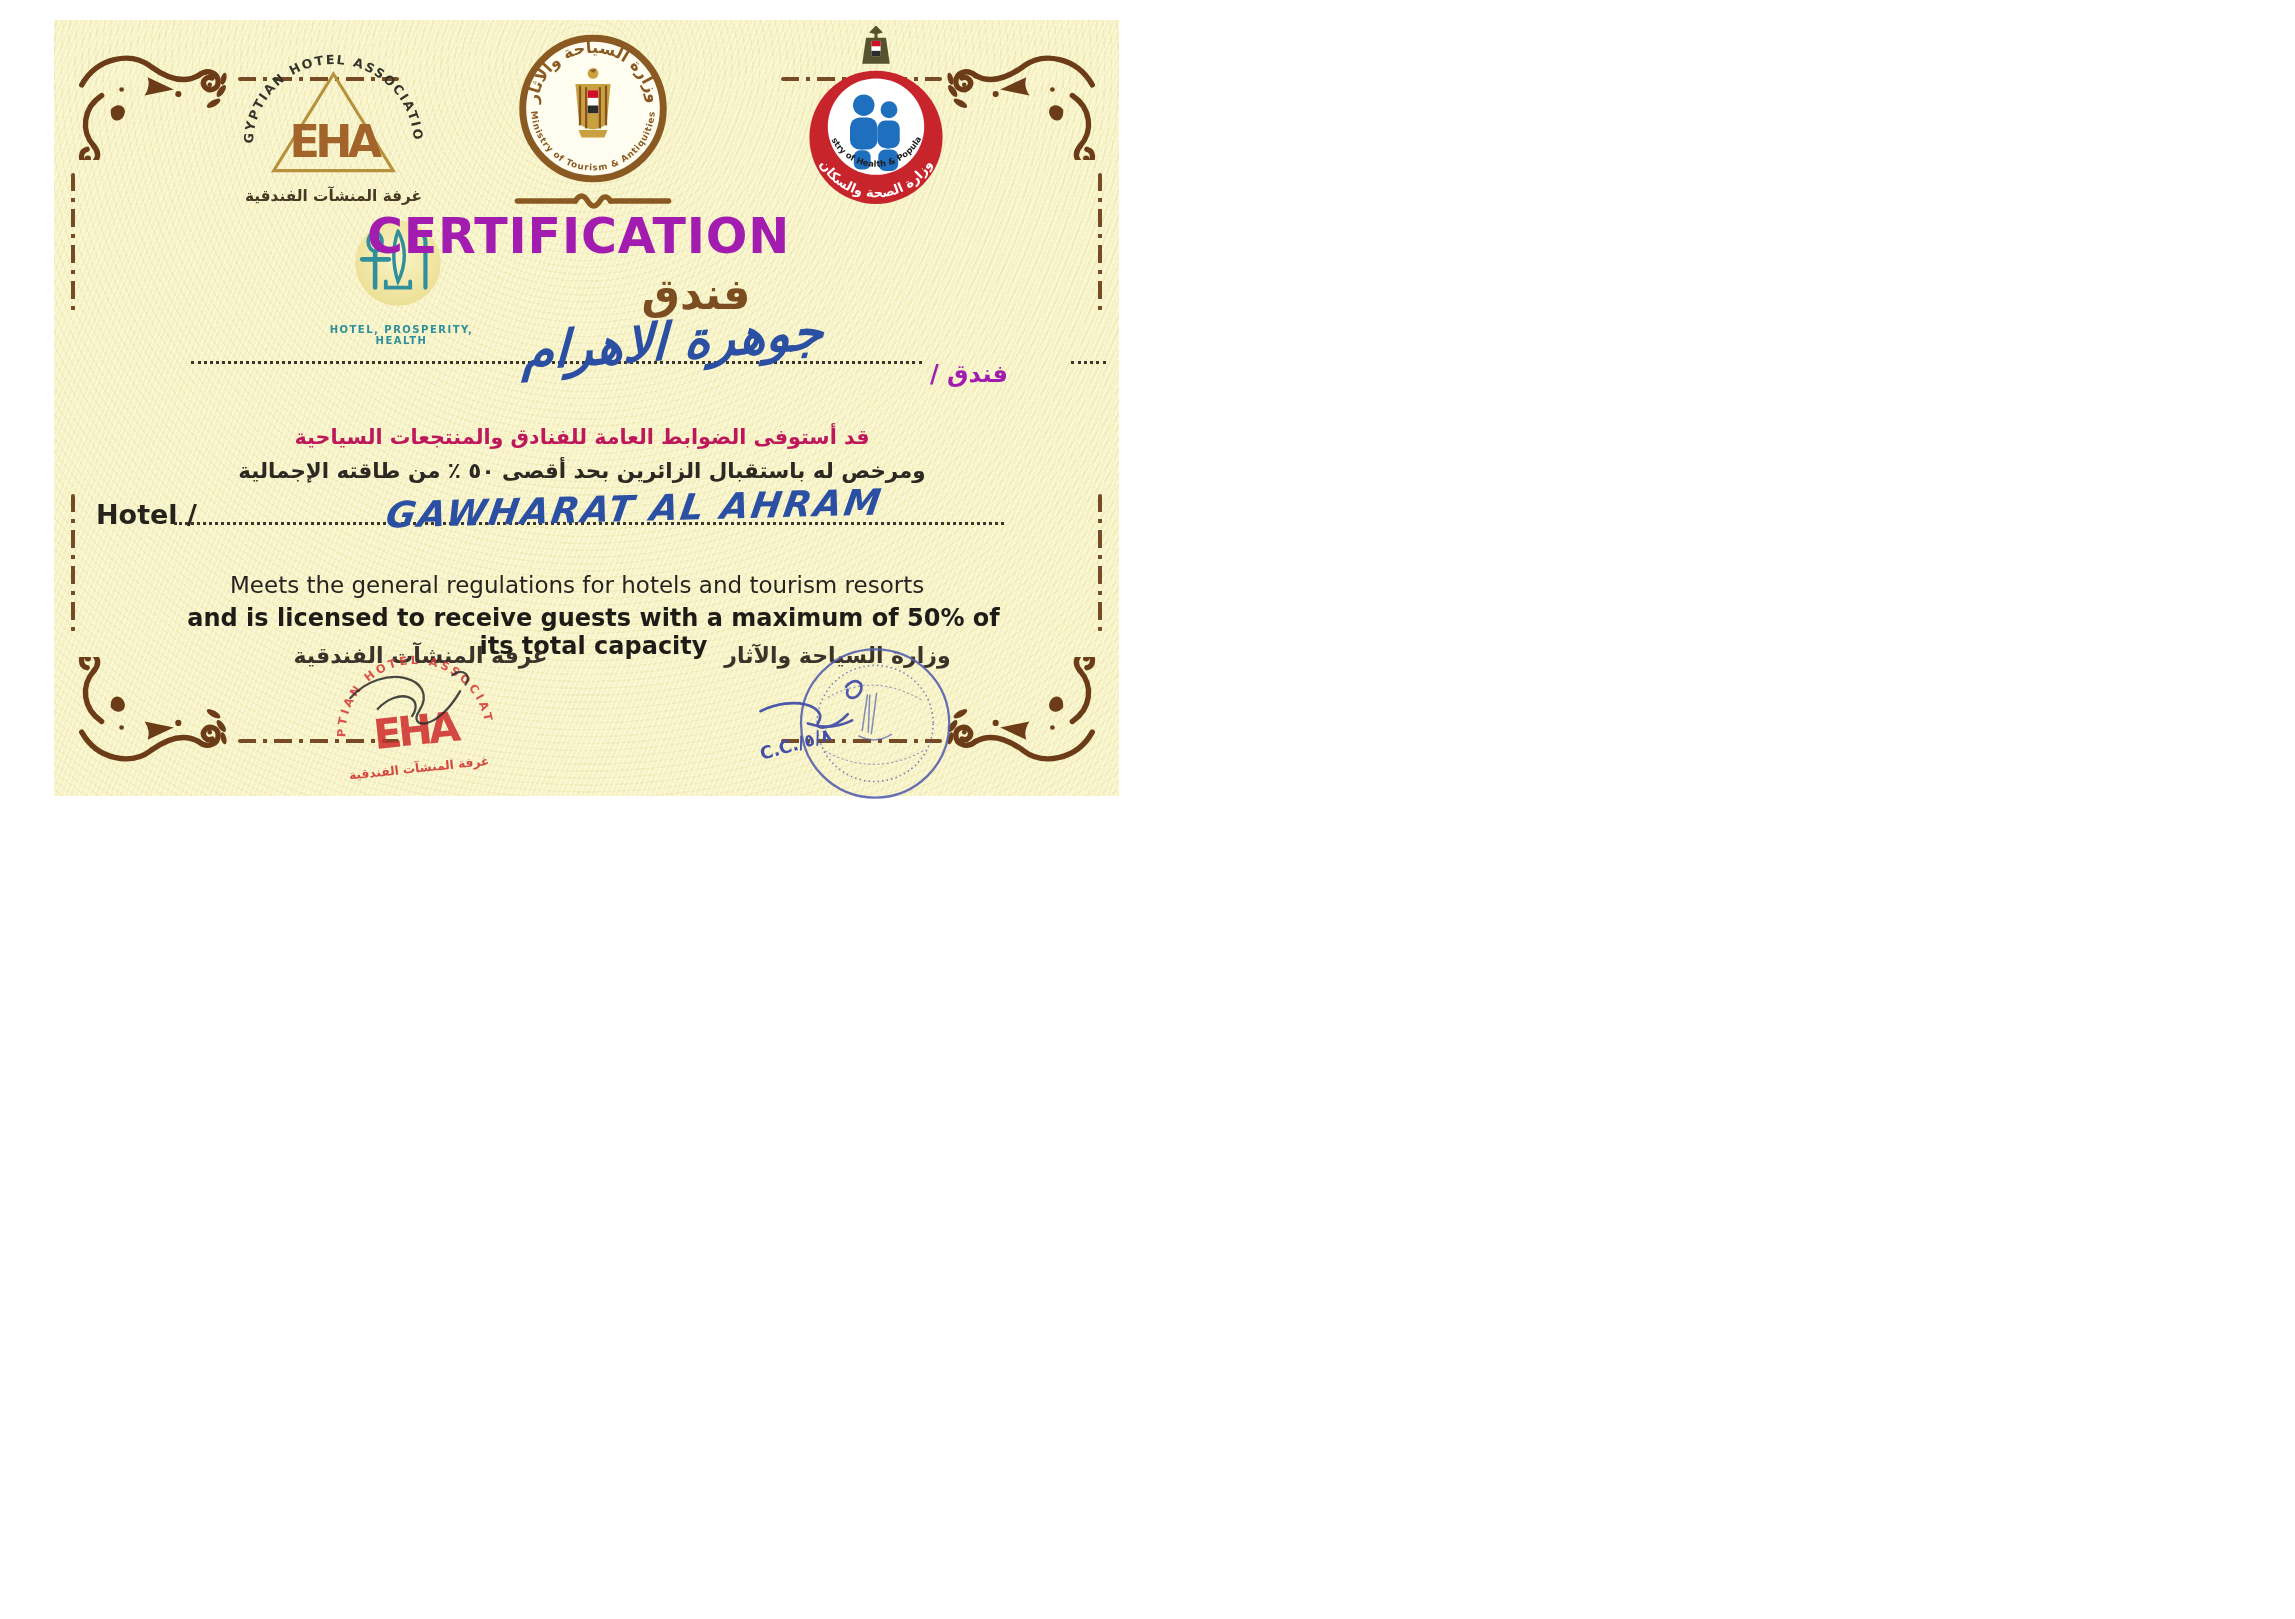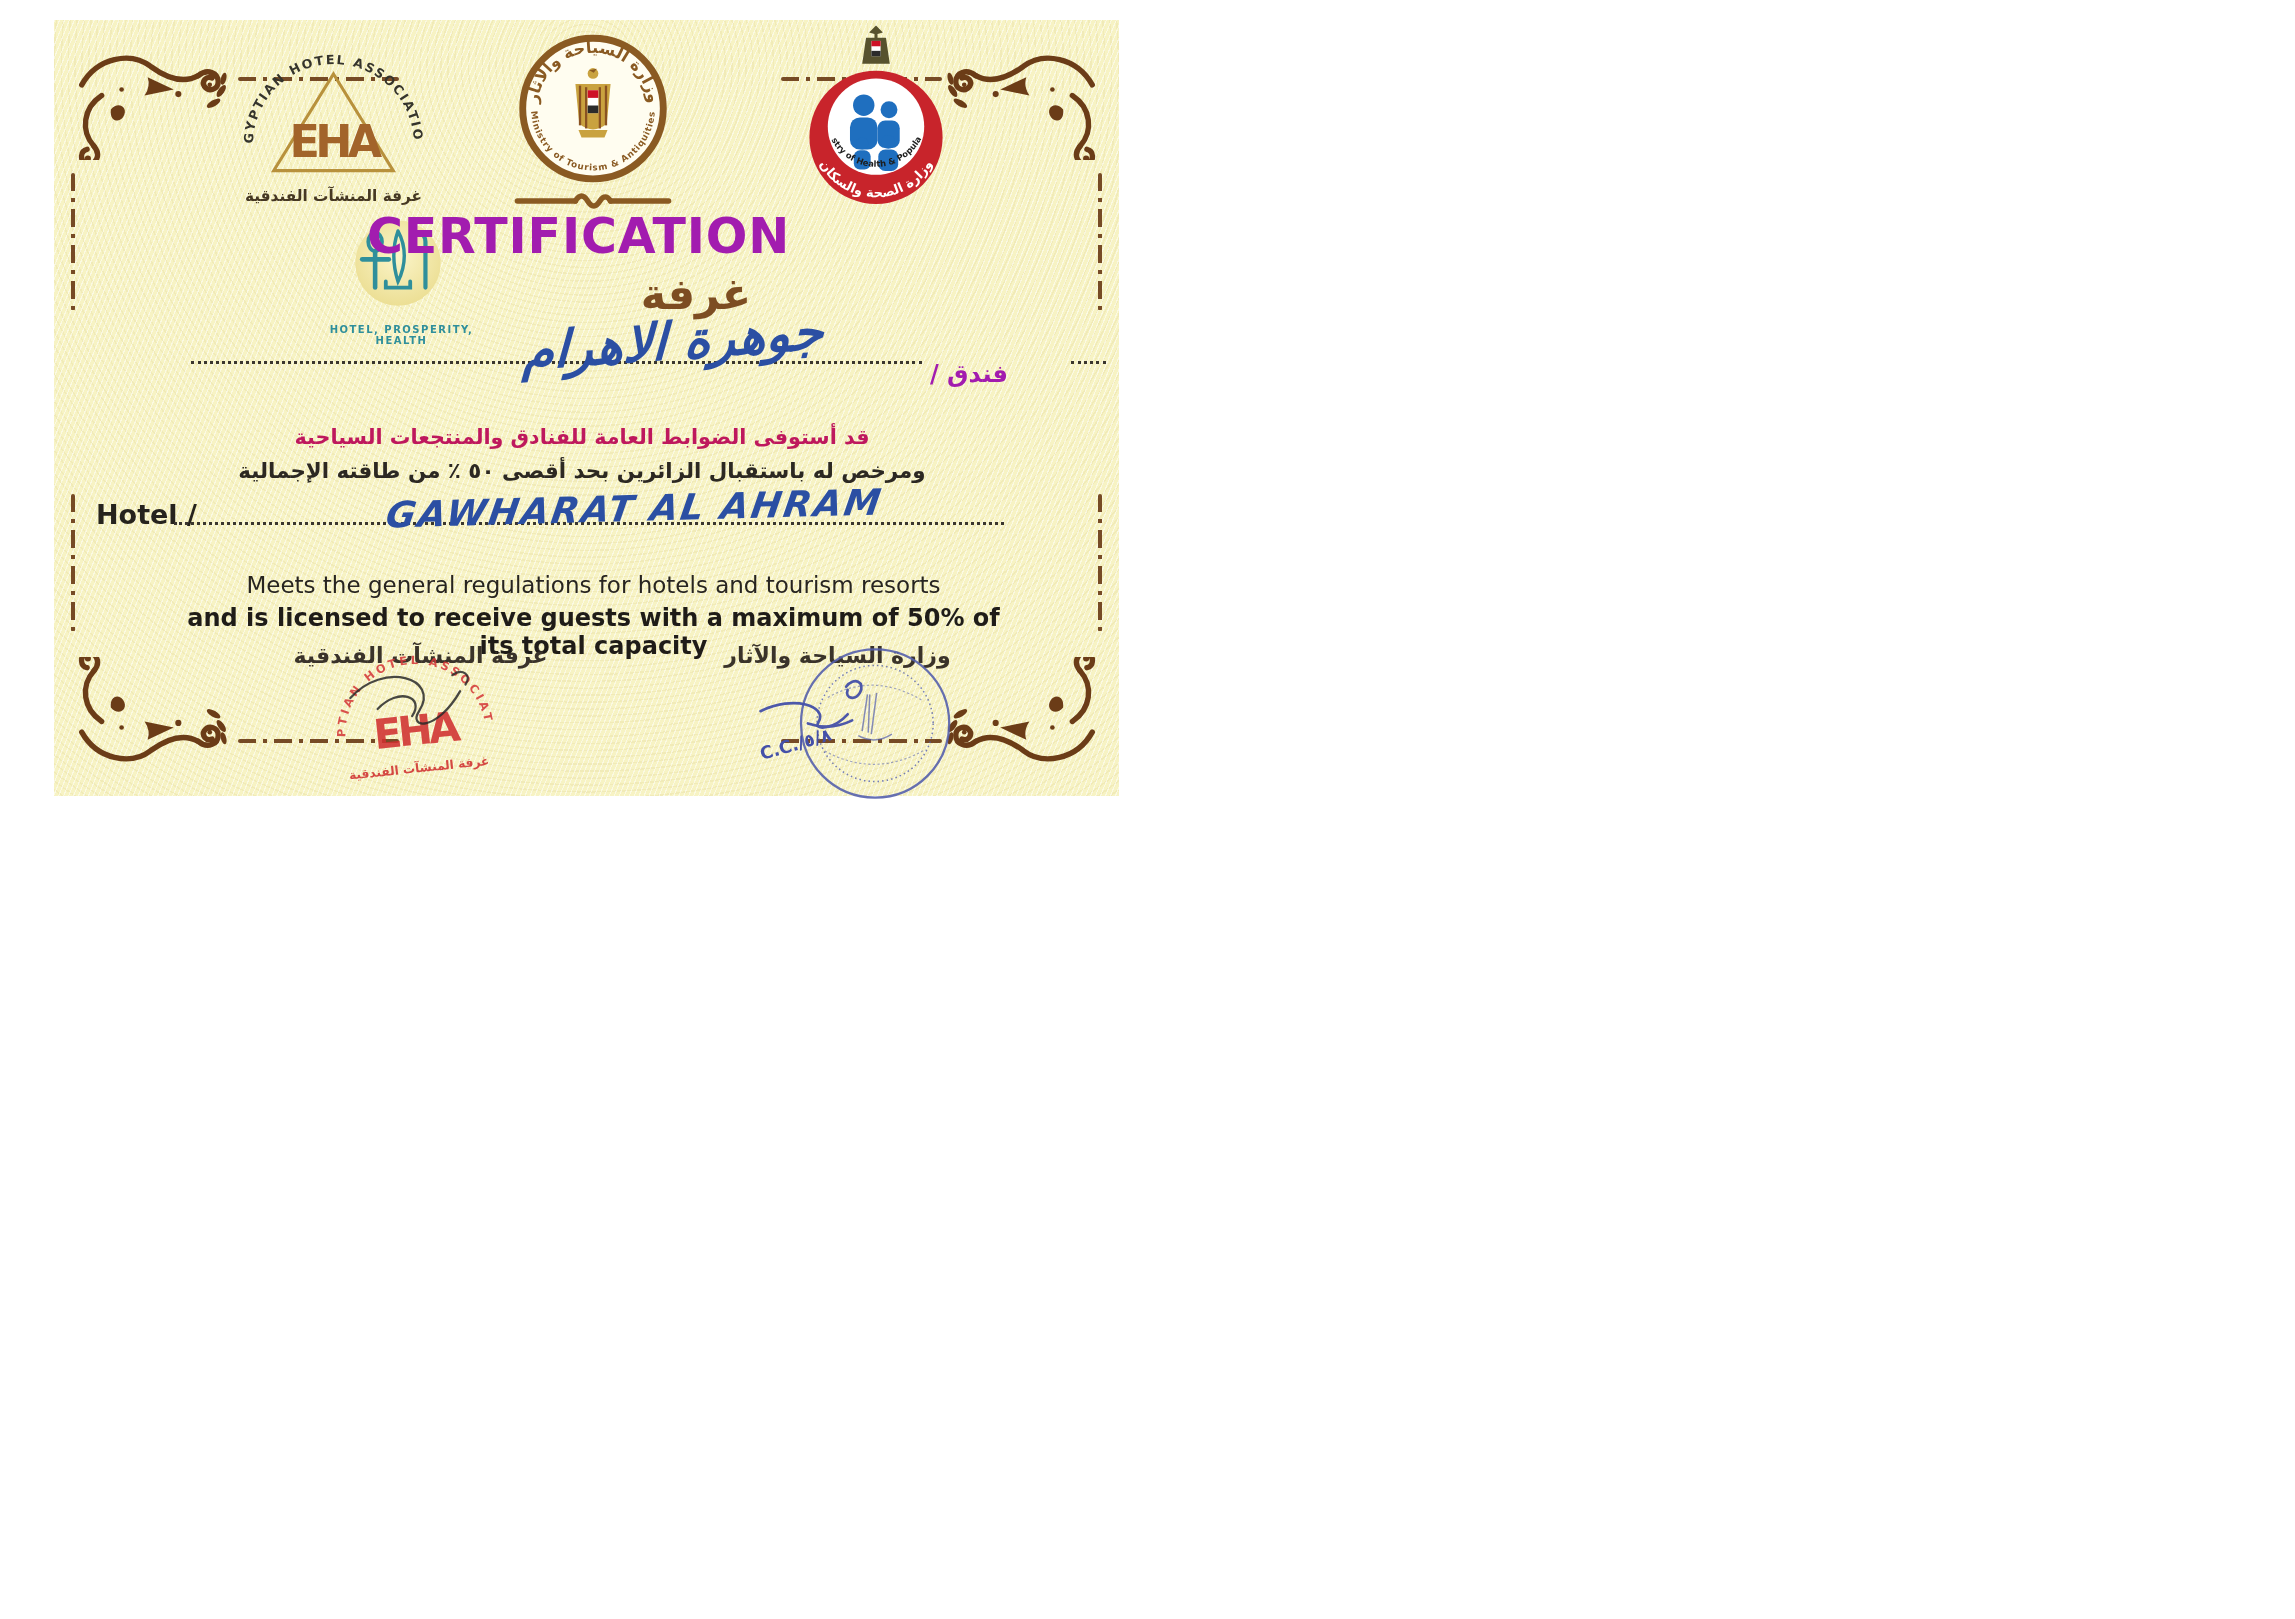--- a/index.html
+++ b/index.html
@@ -28,21 +28,21 @@
     font-size:51px;font-weight:bold;font-style:italic;color:#2b4fa3;
     transform:rotate(-4deg) skewX(-6deg);}
   .body-ar-1{left:253px;top:425px;width:658px;text-align:center;direction:rtl;
     font-size:20.7px;font-weight:600;color:#be185d;}
   .body-ar-2{left:230px;top:458px;width:704px;text-align:center;direction:rtl;
     font-size:21.4px;font-weight:800;color:#2c2822;}
   .label-en-hotel{left:96px;top:499px;width:145px;font-size:27px;font-weight:600;color:#26231d;}
   .hand-en{left:275px;top:488px;width:719px;text-align:center;
     font-size:36px;font-weight:bold;font-style:italic;letter-spacing:2.3px;color:#2b4fa3;
     transform:skewX(-10deg) rotate(-1.5deg);}
-  .body-en-1{left:230px;top:572px;width:727px;text-align:center;
+  .body-en-1{left:230px;top:572px;width:727px;
     font-size:23px;font-weight:500;color:#272420;}
   .body-en-2{left:184px;top:604px;width:819px;text-align:center;
     font-size:24px;font-weight:800;color:#1f1c18;}
   .sig-label{position:absolute;width:291px;text-align:center;direction:rtl;
     font-size:22px;font-weight:800;color:#3a332a;}
   .lph-caption{left:329px;top:324px;width:145px;text-align:center;
     font-size:10px;font-weight:bold;letter-spacing:1.5px;color:#2f8f9b;}
   svg text{font-family:"DejaVu Sans","Liberation Sans",sans-serif;}
 </style>
 </head>
@@ -228,21 +228,21 @@
       <line x1="50" y1="52" x2="50" y2="100" stroke-width="6"></line>
       <line x1="33" y1="63" x2="68" y2="63" stroke-width="6"></line>
       <path d="M80,26 C91,46 91,70 80,92 C73,70 73,46 80,26" stroke-width="4.5"></path>
       <path d="M64,92 v8 h32 v-8" stroke-width="5"></path>
       <path d="M116,100 V40 c0,-13 -15,-15 -17,-4" stroke-width="5.5"></path>
     </g>
   </svg>
   <div class="abs lph-caption">HOTEL, PROSPERITY, HEALTH</div>
 
   <div class="abs title-en">CERTIFICATION</div>
-  <div class="abs title-ar">غرفة</div>
+  <div class="abs title-ar">فندق</div>
 
   <div class="dotline" style="left:191px;top:361px;width:731px;"></div>
   <div class="dotline" style="left:1071px;top:361px;width:35px;"></div>
   <div class="abs label-ar-hotel">فندق /</div>
   <div class="abs hand-ar">جوهرة الاهرام</div>
 
   <div class="abs body-ar-1">قد أستوفى الضوابط العامة للفنادق والمنتجعات السياحية</div>
   <div class="abs body-ar-2">ومرخص له باستقبال الزائرين بحد أقصى ٥٠ ٪ من طاقته الإجمالية</div>
 
   <div class="abs label-en-hotel">Hotel /</div>

